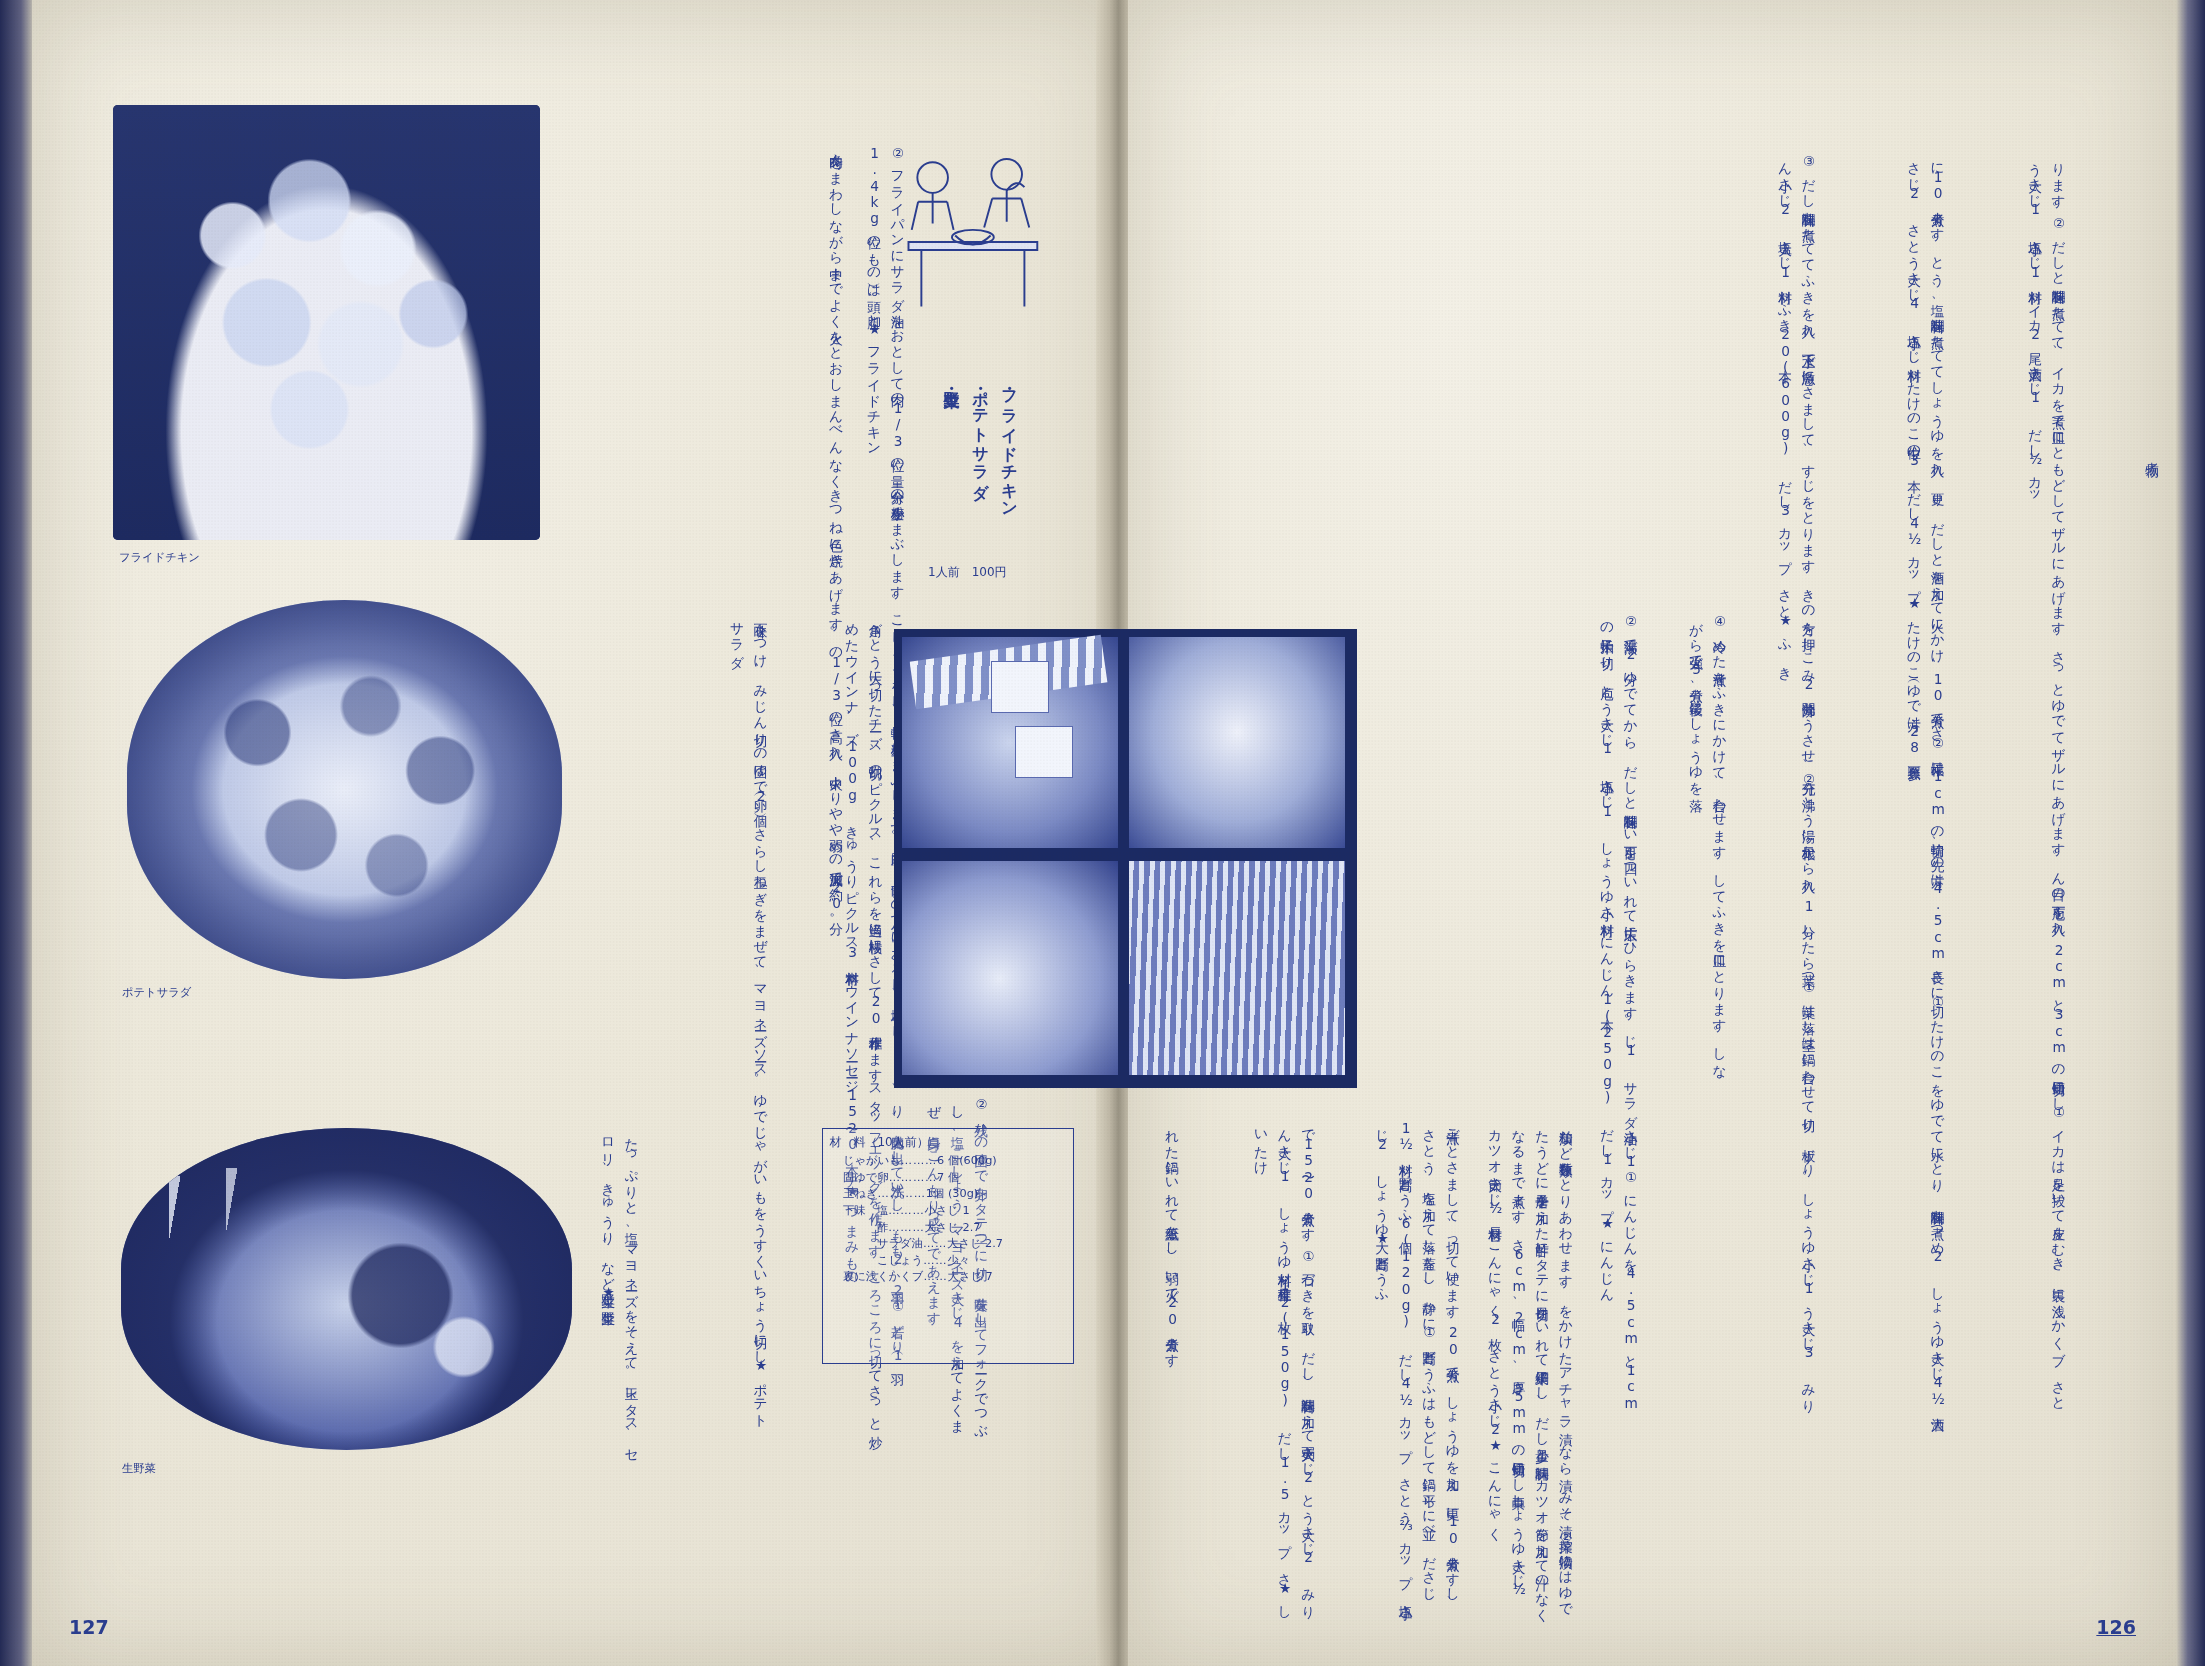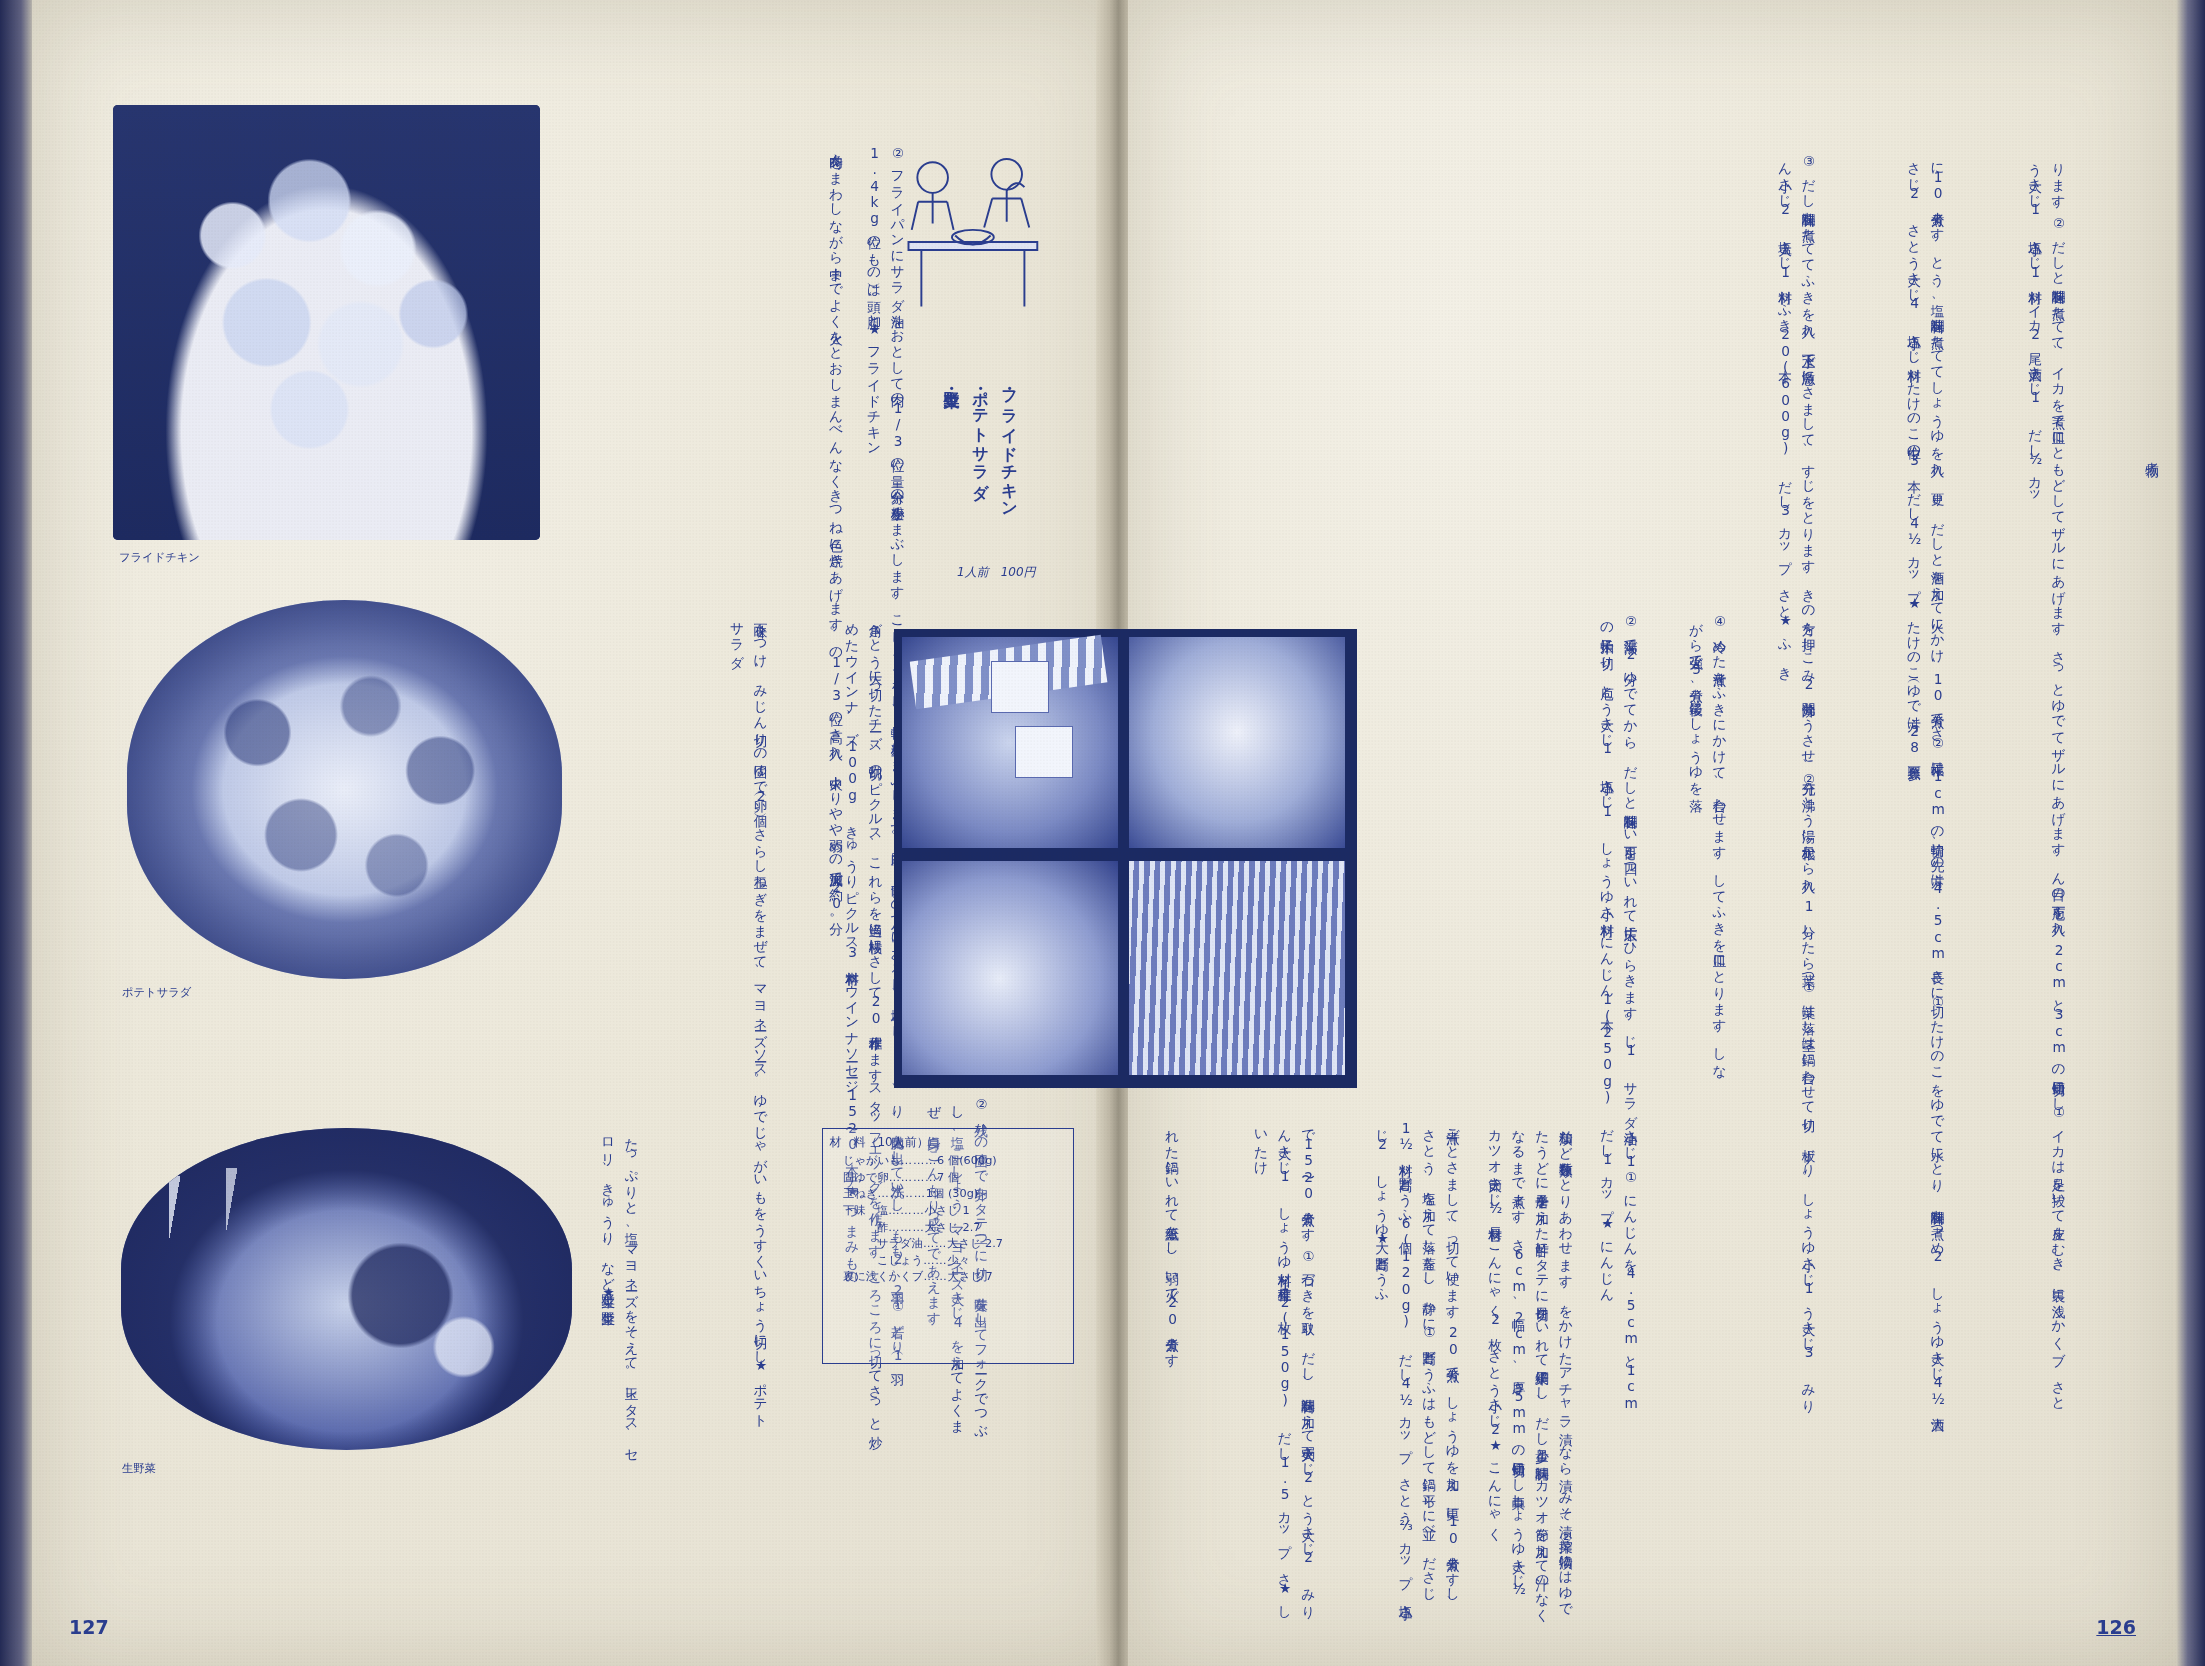--- a/index.html
+++ b/index.html
@@ -107,21 +107,21 @@
             <path d="M140 55 l0 40 M122 66 l36 0"></path>
           <path d="M122 66 l-10 36 M158 66 l10 36"></path>
           <path d="M18 120 l160 0 0 10 -160 0 z" fill="#dfe3f3"></path>
           <path d="M34 130 l0 70 M162 130 l0 70"></path>
           <ellipse cx="98" cy="114" rx="26" ry="9"></ellipse>
           <path d="M76 112 q22 22 44 0"></path>
           <path d="M140 56 q12 -16 22 -4"></path>
         </g>
       </svg>
     </div>
-    <div class="price" style="left:925px;top:564px;font-style:italic;">1人前　100円</div>
+    <div class="price" style="left:896px;top:564px;">1人前　100円</div>
 
     <div class="vcol t20" style="left:964px;top:379px;height:202px;">・フライドチキン</div>
     <div class="vcol t20" style="left:935px;top:379px;height:202px;">・ポテトサラダ</div>
     <div class="vcol t20" style="left:906px;top:379px;height:161px;">・生野菜</div>
 
     <div class="vcol t17" style="left:830px;top:145px;height:1257px;">②フライパンにサラダ油をおとして肉の1/3位の量、余分の小麦粉をまぶします。こしょうをし、軽く小麦粉をまぶします。胸肉2、背肉2の八つにおろし、塩小さじ2.5、り、内臓を出して水洗いし、もも2、手羽2①若どり（1羽1.4kg位のもの）は頭、脚と★フライドチキン</div>
     <div class="vcol t17" style="left:792px;top:145px;height:1257px;">時々肉をまわしながら中までよく火をとおしまんべんなくきつね色に焼きあげます。の1/3位の高さ入れ、中火よりやや弱めの火加減で約20分。</div>
     <div class="vcol t17" style="left:693px;top:613px;height:822px;">下味をつけ、みじん切りの固ゆで卵（2個）、さらし玉ねぎをまぜて、マヨネーズソース。ゆでじゃがいもをうすくいちょう切にし★ポテトサラダ</div>
     <div class="vcol t17" style="left:808px;top:613px;height:822px;">角ざとう大に切ったチーズ、乱切のピクルス、これらを適当に楊枝にさして20本程作りますスタッフエッグを作ります。ころころに切ってさっと炒めたウインナ、ズ100g　きゅうりピクルス3本材料　ウインナソーセージ15〜20本　チー★つまみもの</div>
     <div class="vcol t17" style="left:890px;top:1096px;height:339px;">②残りの固ゆで卵をタテ二つに切り、黄味を出してフォークでつぶし、塩、こしょう、マヨネーズ大さじ4を加えてよくまぜ、白身にこんもり盛ってであえます。</div>

